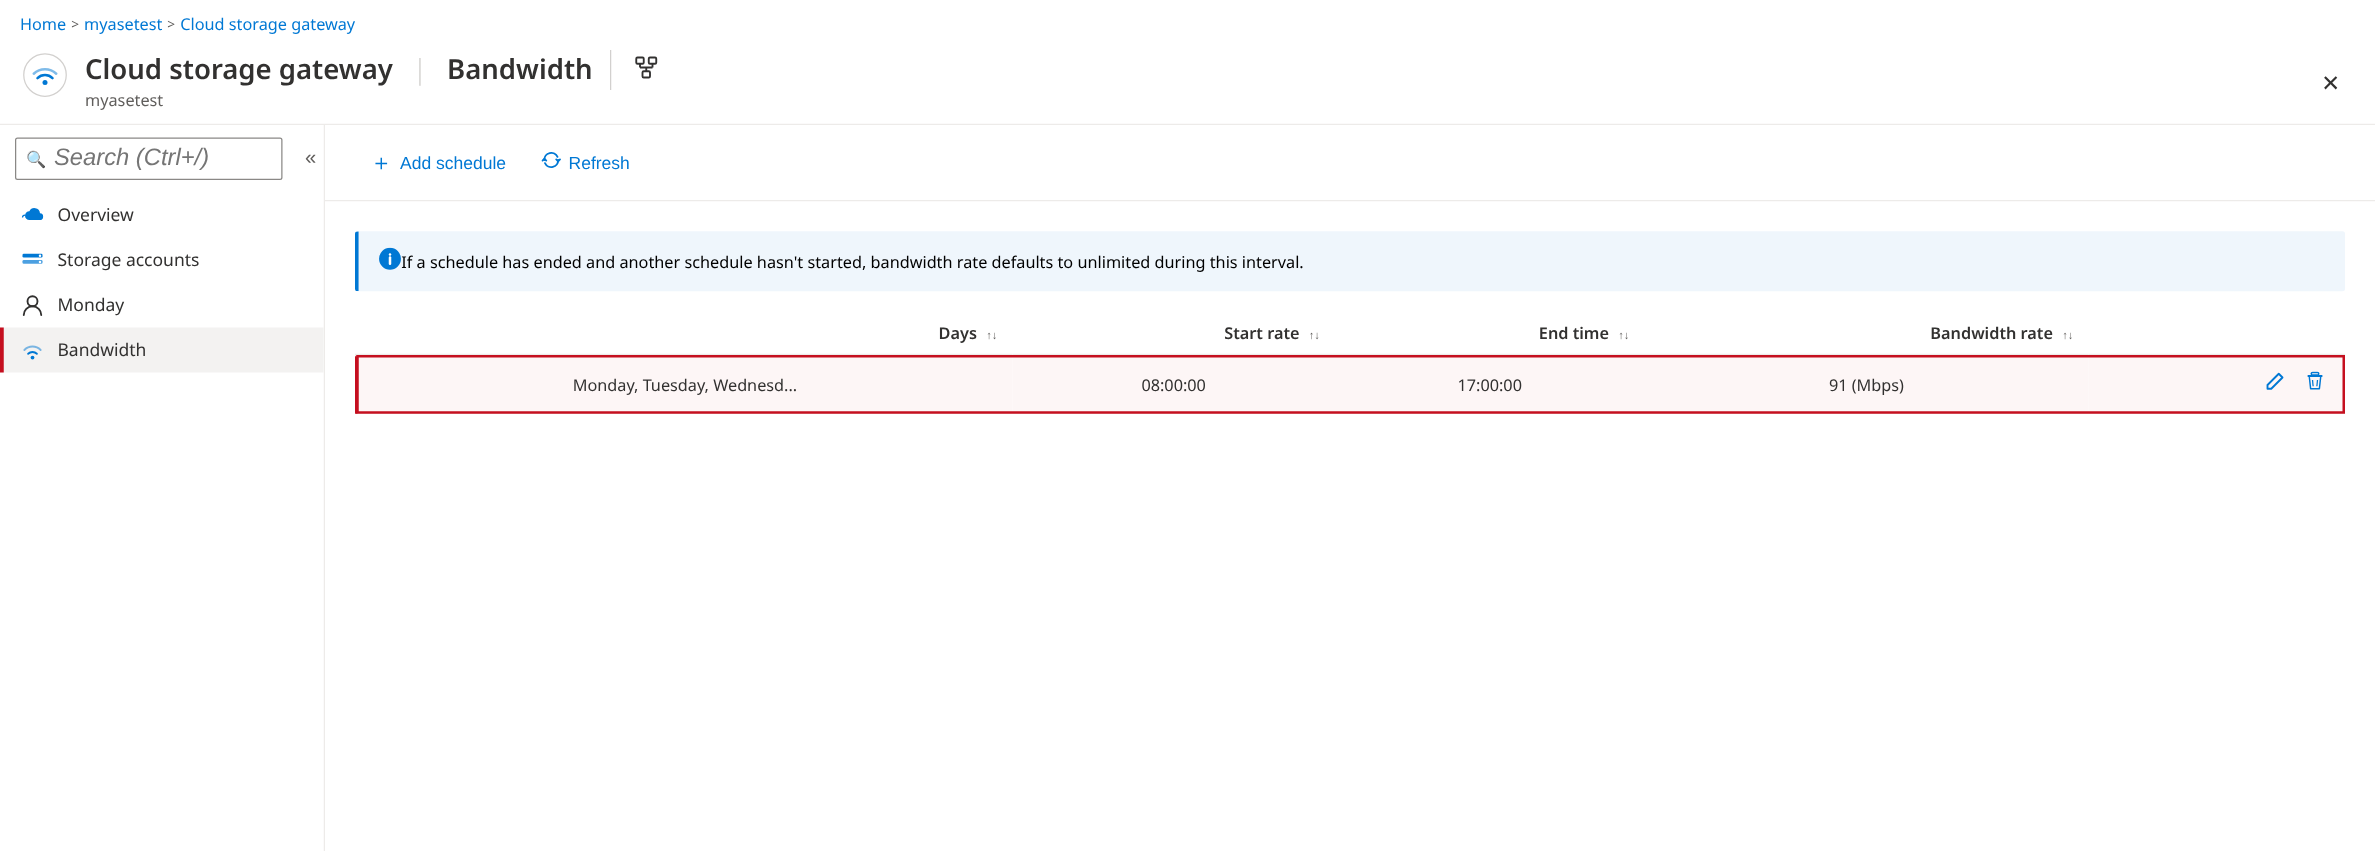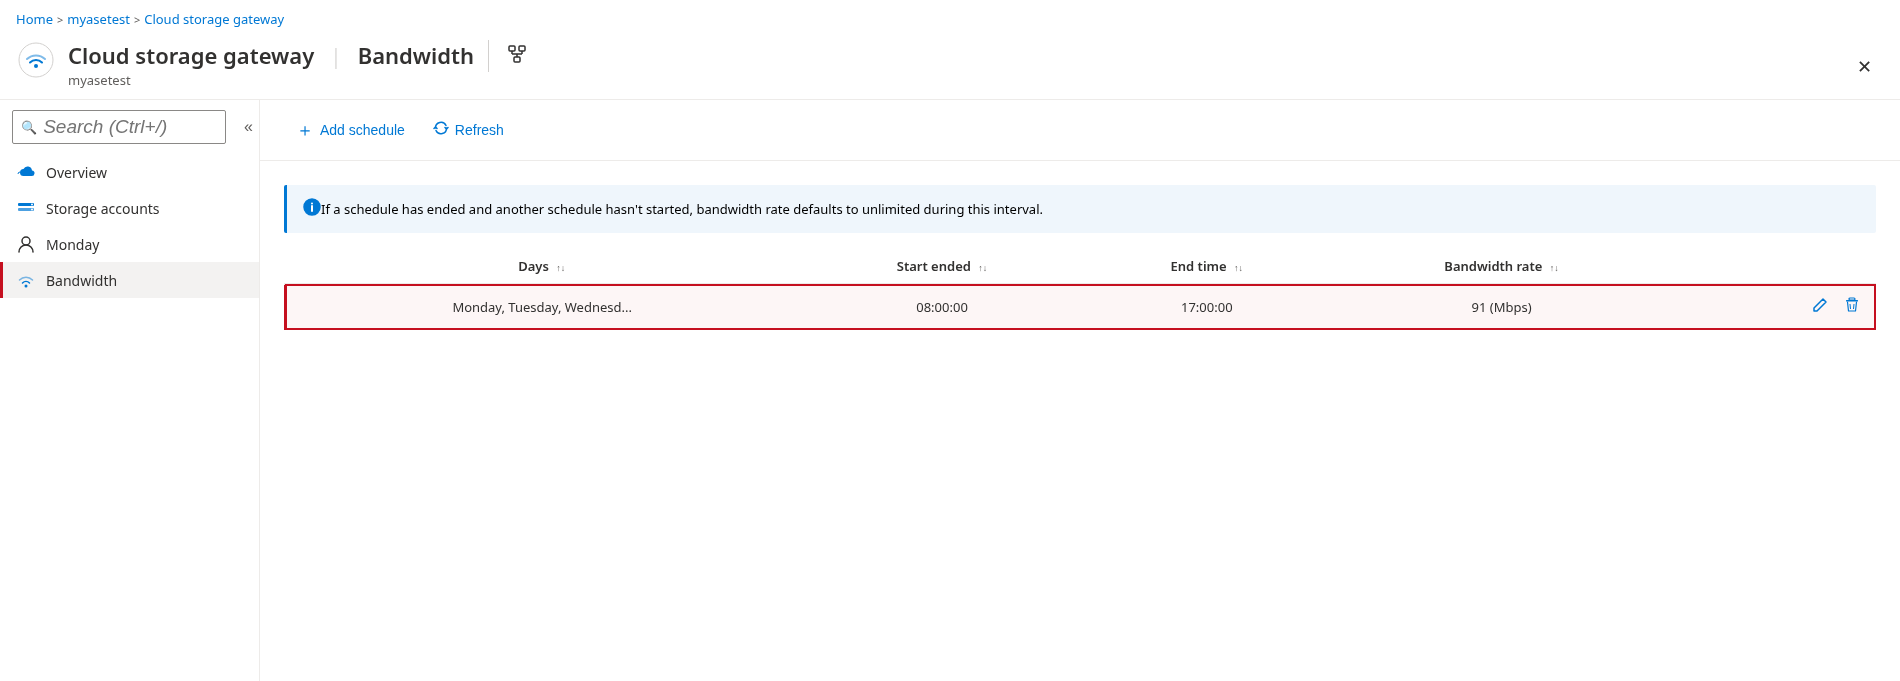--- a/index.html
+++ b/index.html
@@ -202,21 +202,21 @@
 
     
     .table-container {
       margin: 0 24px;
     }
     .data-table {
       width: 100%;
       border-collapse: collapse;
     }
     .data-table th {
-      text-align: center;
+      text-align: right;
       padding: 8px 12px;
       font-weight: 600;
       font-size: 13px;
       color: #323130;
       border-bottom: 2px solid #edebe9;
       white-space: nowrap;
     }
     .sort-arrows {
       display: inline-flex;
       flex-direction: column;
@@ -382,21 +382,21 @@
 
       <div class="table-container">
         <table class="data-table">
           <thead>
             <tr>
               <th>
                 <span>Days</span>
                 <span class="sort-arrows">↑↓</span>
               </th>
               <th>
-                <span>Start ended</span>
+                <span>Start rate</span>
                 <span class="sort-arrows">↑↓</span>
               </th>
               <th>
                 <span>End time</span>
                 <span class="sort-arrows">↑↓</span>
               </th>
               <th>
                 <span>Bandwidth rate</span>
                 <span class="sort-arrows">↑↓</span>
               </th>

